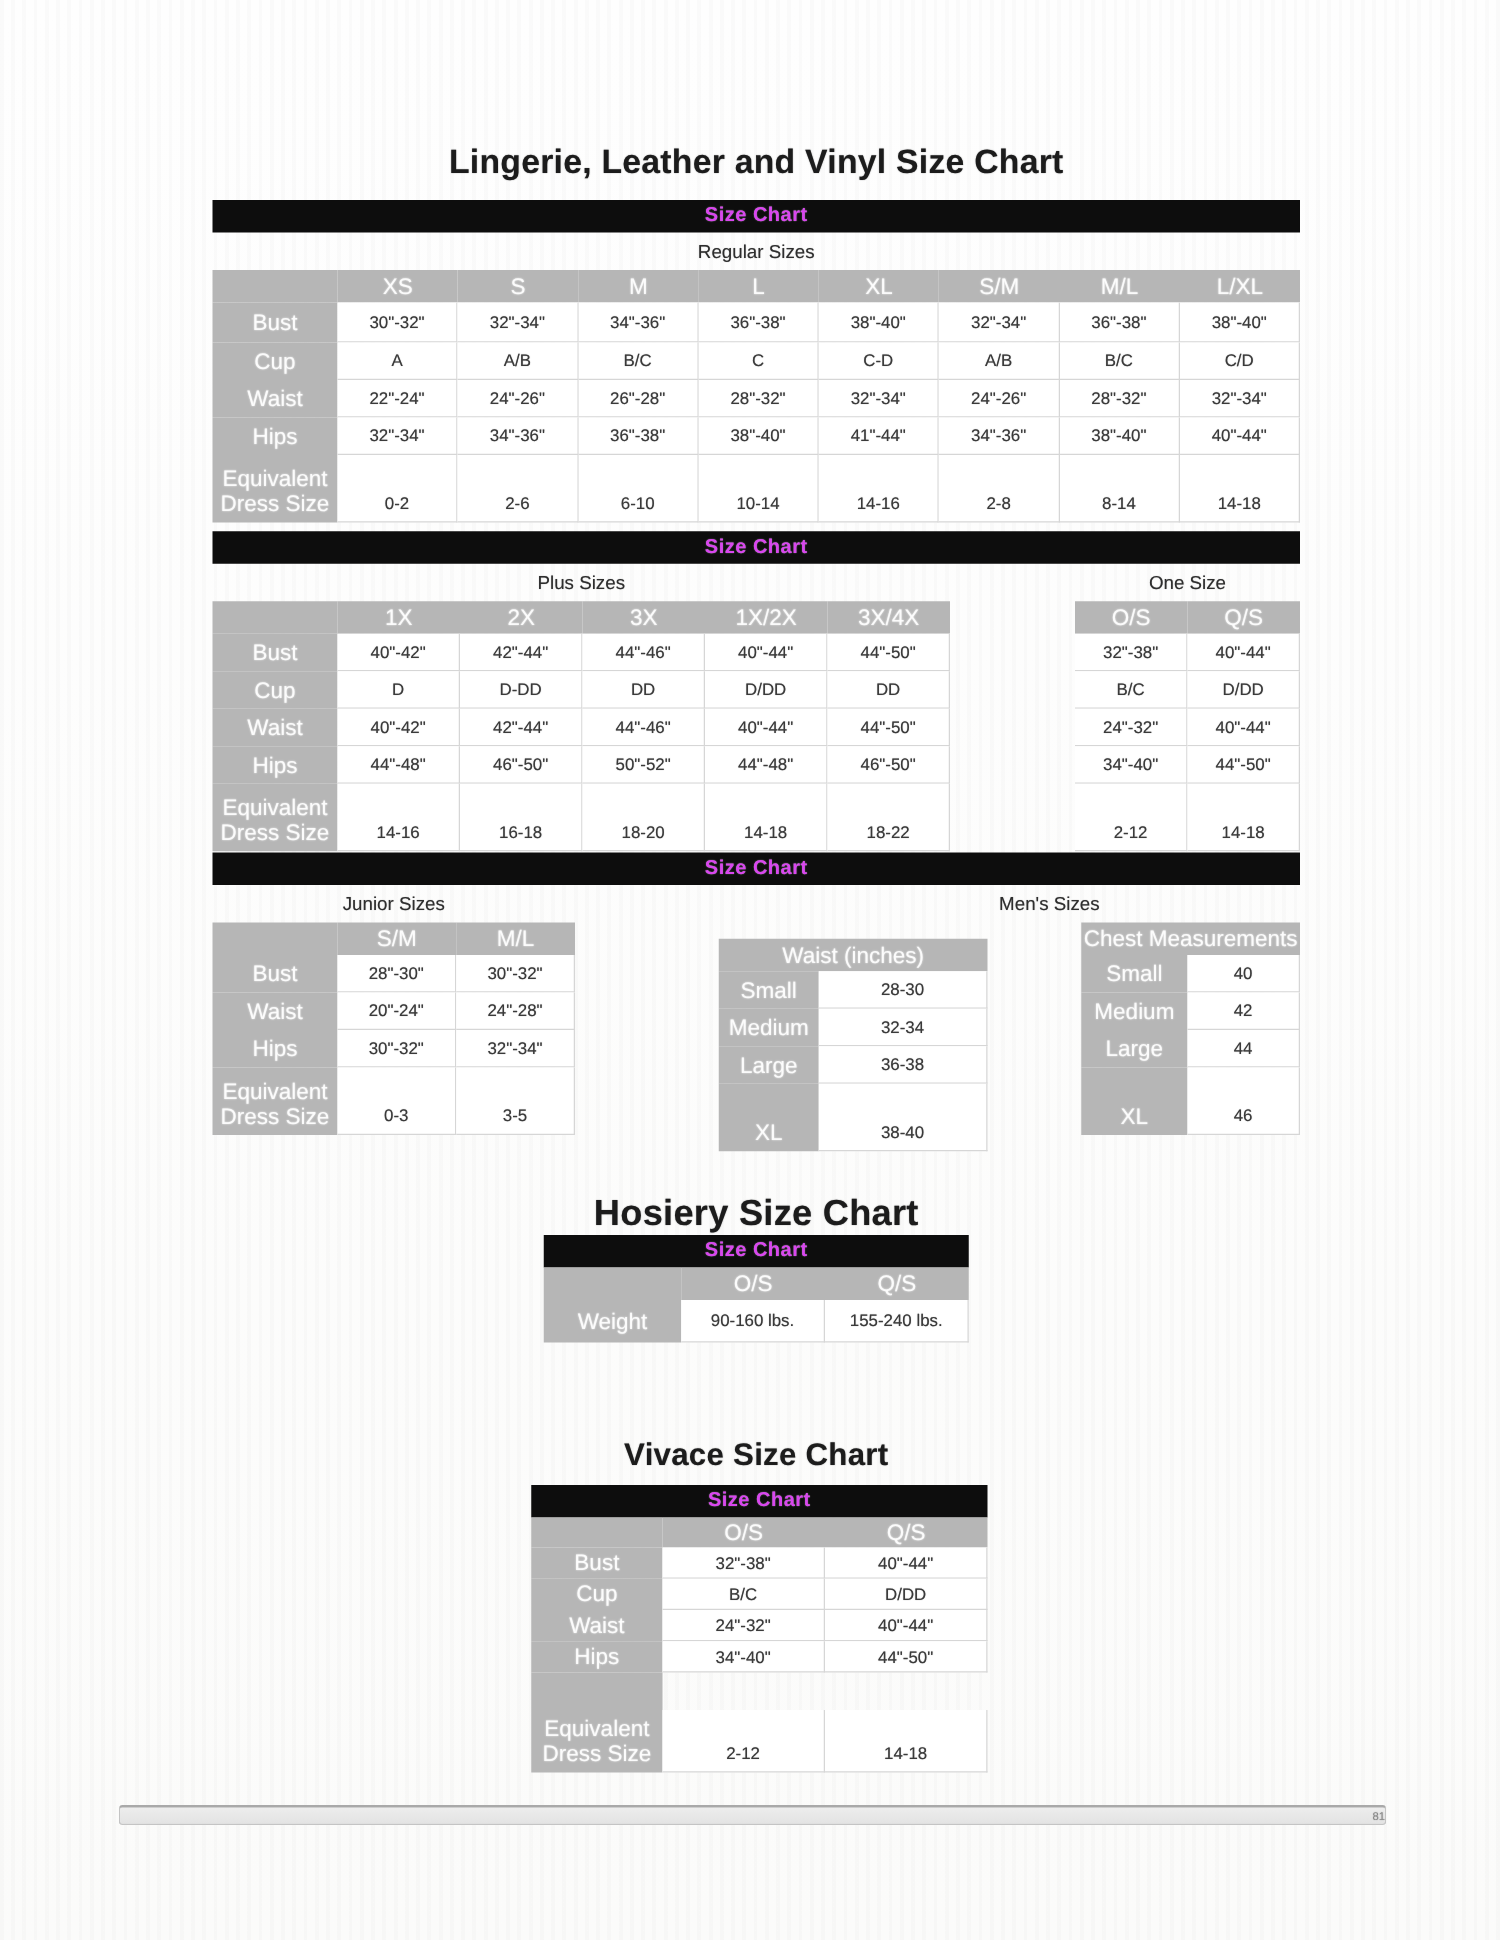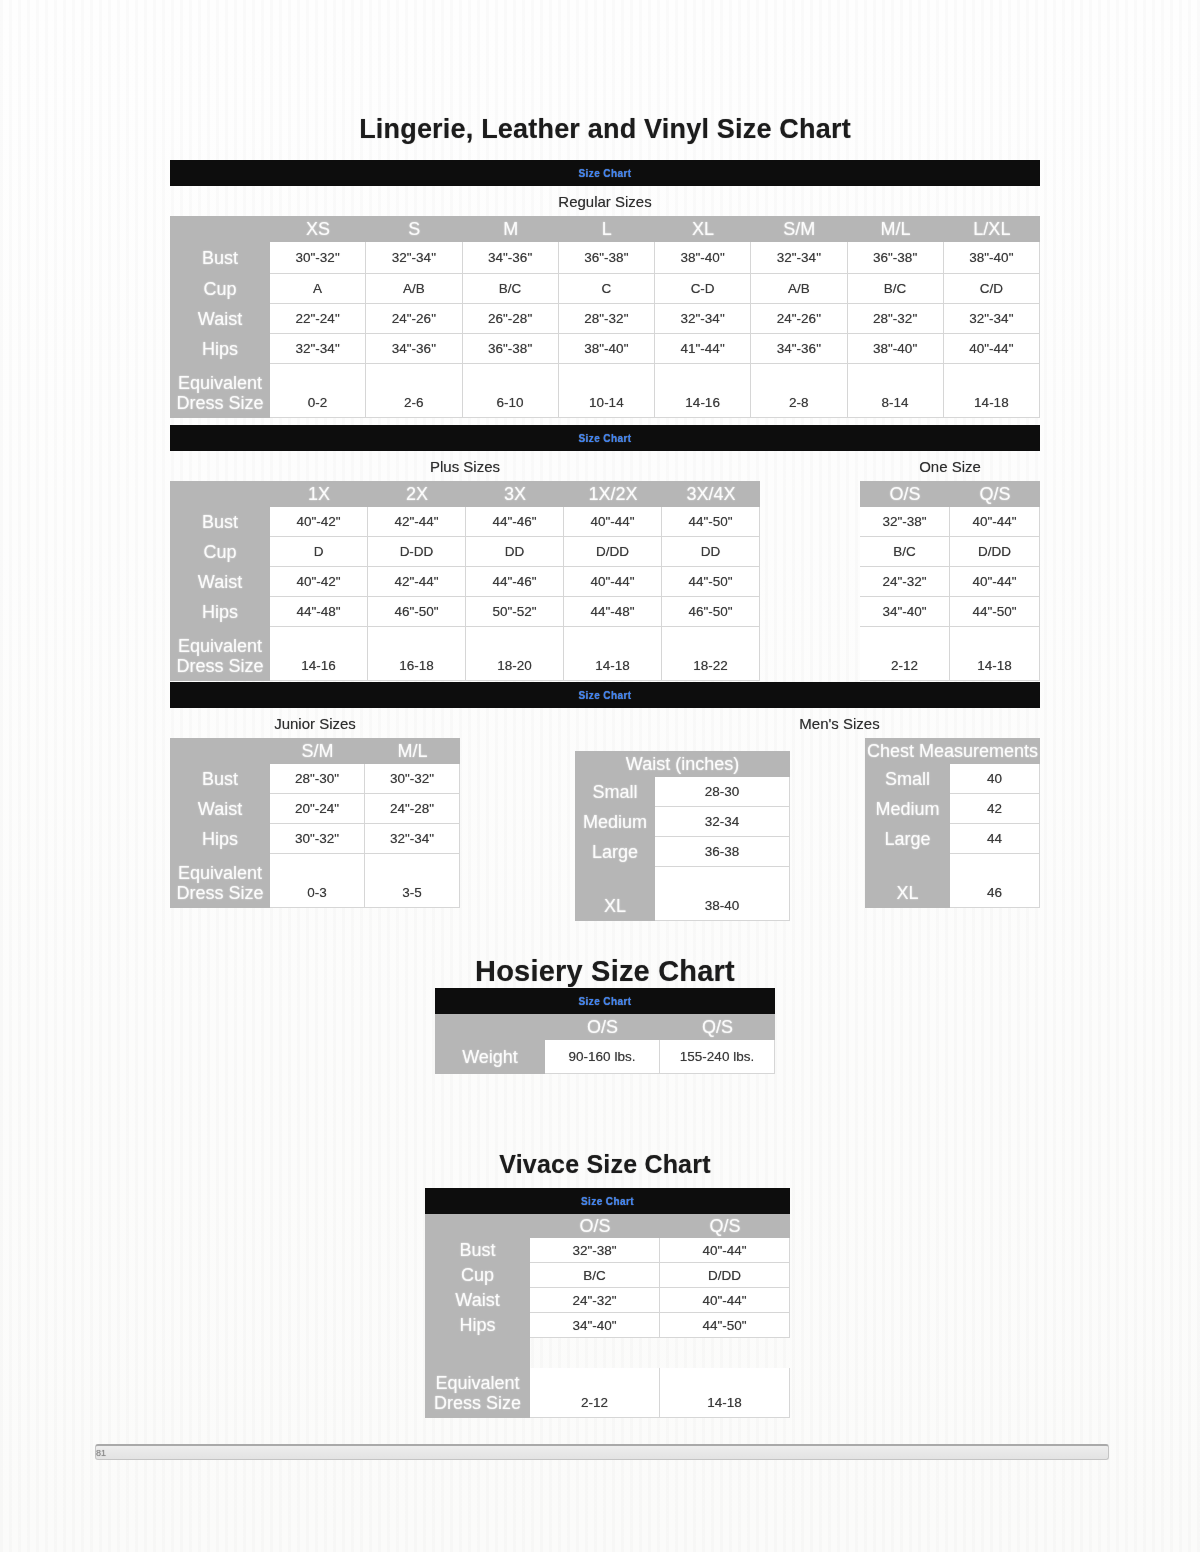--- a/index.html
+++ b/index.html
@@ -17,23 +17,23 @@
       linear-gradient(#fefefe,#fbfbfa);
   }
   .title{
     position:absolute;left:170px;width:870px;text-align:center;
     font-size:27px;font-weight:bold;color:#1c1c1c;
     text-shadow:0 0 1px rgba(0,0,0,.45);
     letter-spacing:.2px;
   }
   .chart{position:absolute;}
   .banner{
-    height:26px;background:#0d0d0d;color:#3b82f6;
+    height:26px;background:#0d0d0d;color:#d946ef;
     display:flex;align-items:center;justify-content:center;
-    font-size:10px;font-weight:bold;letter-spacing:.4px;
+    font-size:16px;font-weight:bold;letter-spacing:.4px;
     text-shadow:0 0 1px rgba(255,255,255,.55);
   }
   .subhead{
     height:30px;display:flex;align-items:center;justify-content:center;
     font-size:15px;color:#2e2e2e;text-shadow:0 0 .8px rgba(0,0,0,.4);
   }
   .row{display:grid;}
   .lab,.hdr{
     background:#b6b6b6;color:rgba(255,255,255,.88);
     display:flex;align-items:center;justify-content:center;
@@ -54,21 +54,21 @@
   .h32{height:32px}.h34{height:34px}
   .tall{height:54px}
   .tall .val{align-items:flex-end;padding-bottom:7px;}
   .tall .lab{align-items:flex-end;padding-bottom:4px;}
   .spacer30{height:30px}
   .footer-bar{
     position:absolute;left:95px;top:1444px;width:1012px;height:13px;
     background:linear-gradient(#ededed,#e3e3e3);
     border:1px solid #c4c4c4;border-top:2px solid #a9a9a9;
     border-radius:3px;
-    display:flex;align-items:center;justify-content:flex-start;
+    display:flex;align-items:center;justify-content:flex-end;
   }
   .page-mark{
     font-size:9px;color:#8a8a8a;text-shadow:0 0 1px rgba(0,0,0,.3);
   }
   
   .cols-reg{grid-template-columns:100px repeat(8,96.25px);}
   .cols-plus{grid-template-columns:100px repeat(5,98px) 100px 90px 90px;}
   .cols-plus-sub{grid-template-columns:590px 100px 180px;}
   .cols-jr{grid-template-columns:100px 95px 95px;}
   .cols-jr-sub{grid-template-columns:290px 115px 465px;gap:16px;}

